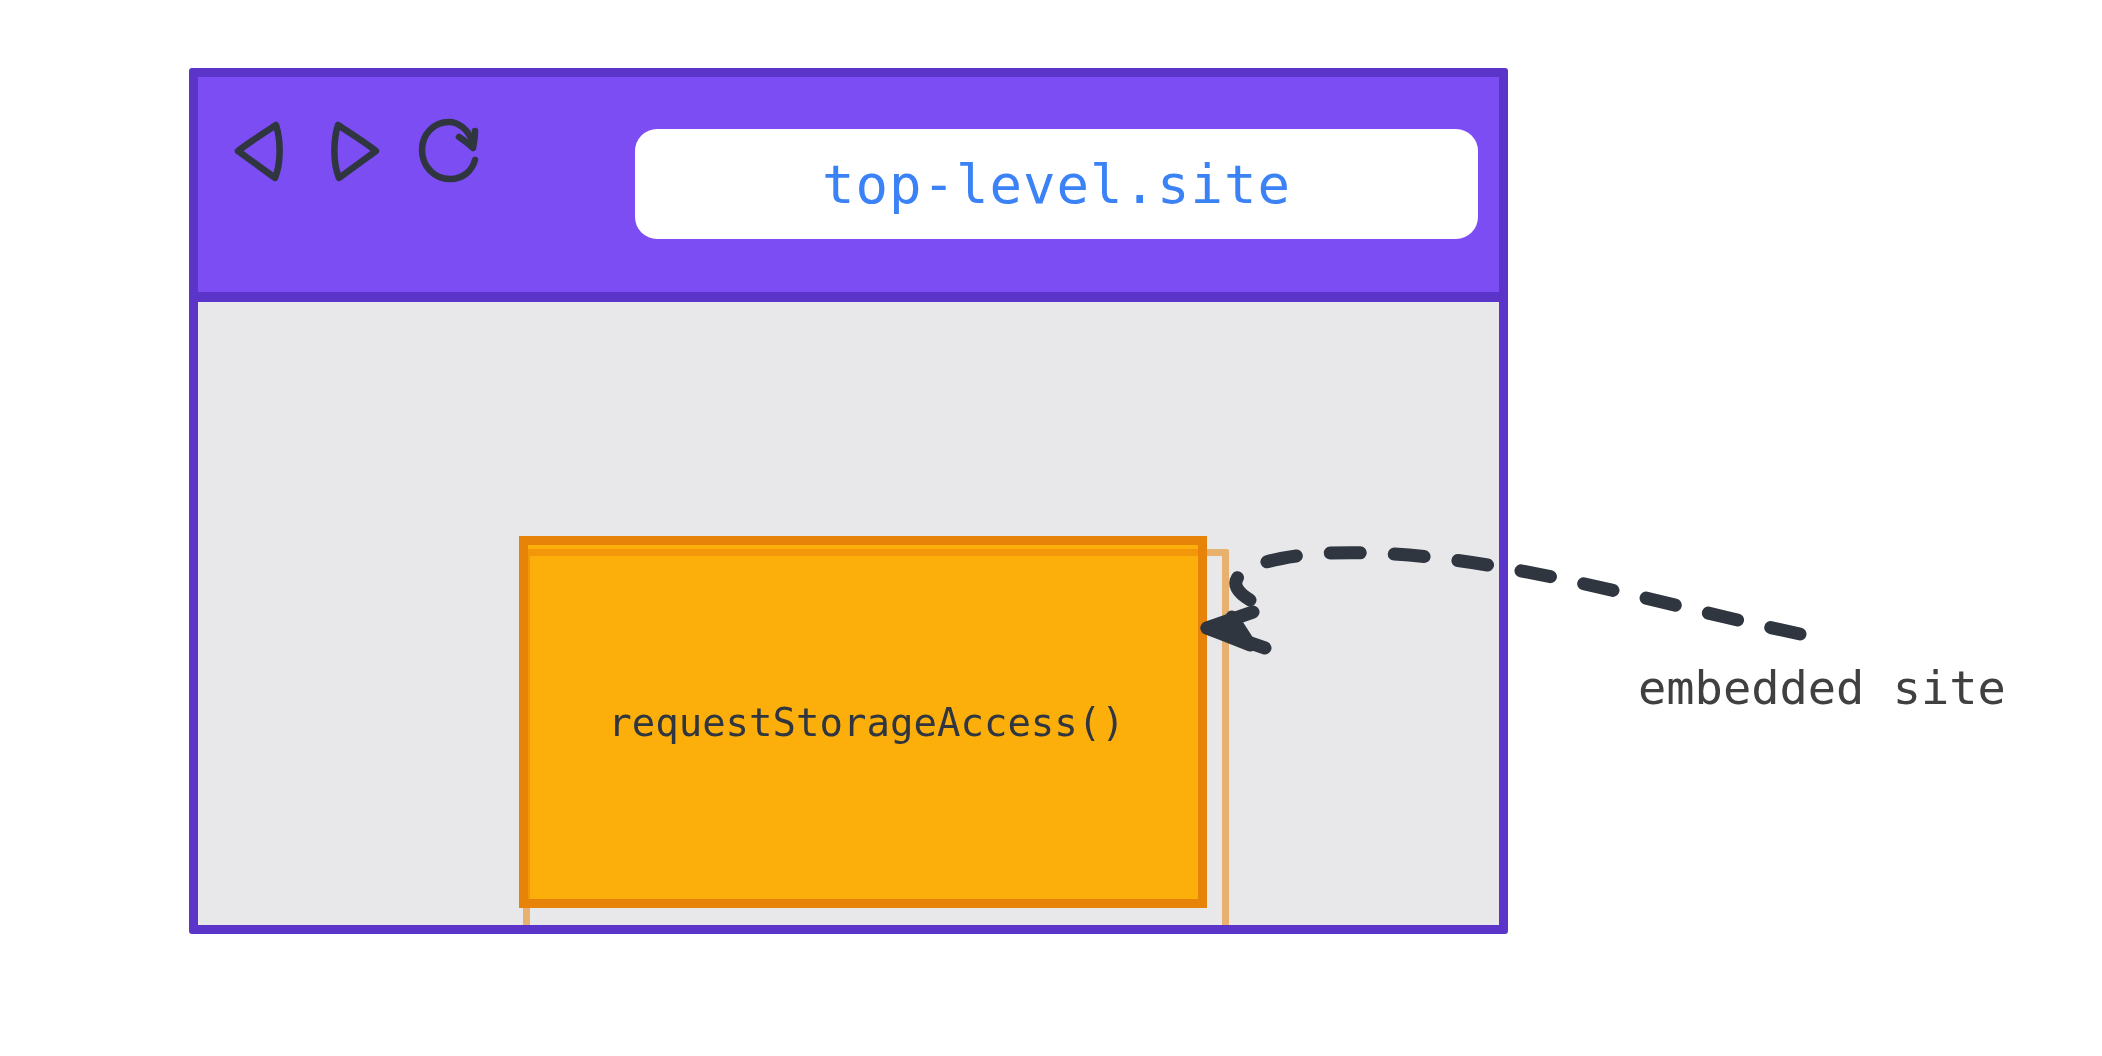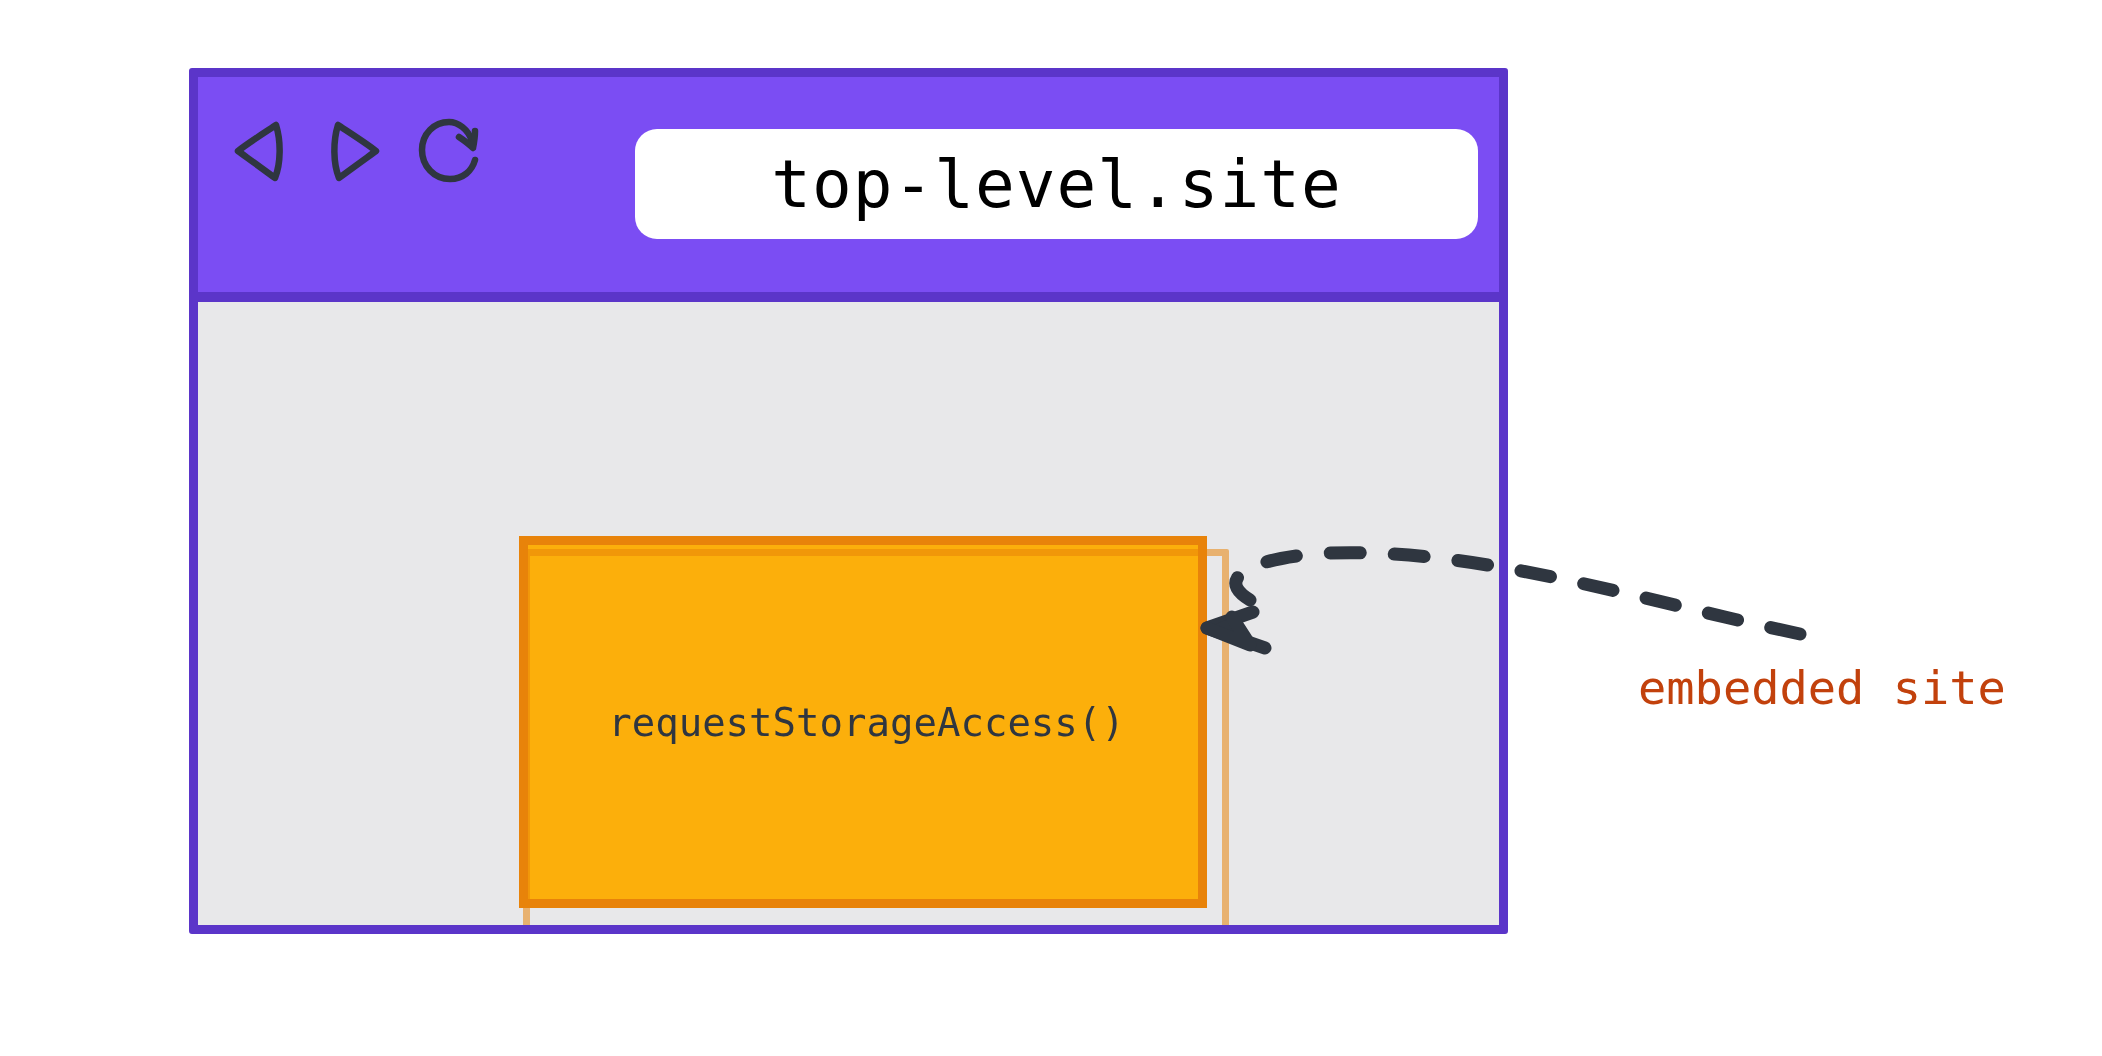--- a/index.html
+++ b/index.html
@@ -83,22 +83,22 @@
     background: #ffffff;
     border-radius: 22px;
     display: flex;
     align-items: center;
     justify-content: center;
     box-sizing: border-box;
     cursor: text;
   }
   .url-text {
     font-family: "DejaVu Sans Mono", "Liberation Mono", monospace;
-    font-size: 66px;
-    color: #000000;
+    font-size: 54px;
+    color: #3b82f6;
     letter-spacing: 1px;
     white-space: nowrap;
     user-select: none;
   }
 
   .viewport {
     position: absolute;
     left: 0;
     top: 225px;
     width: 100%;
@@ -154,21 +154,21 @@
     height: 1056px;
     pointer-events: none;
   }
 
   .annotation-text {
     position: absolute;
     left: 1638px;
     top: 660px;
     font-family: "DejaVu Sans Mono", "Liberation Mono", monospace;
     font-size: 47px;
-    color: #c2410c;
+    color: #404040;
     white-space: nowrap;
     letter-spacing: 0px;
     user-select: none;
   }
 </style>
 </head>
 <body>
 
 <div id="stage">
 

